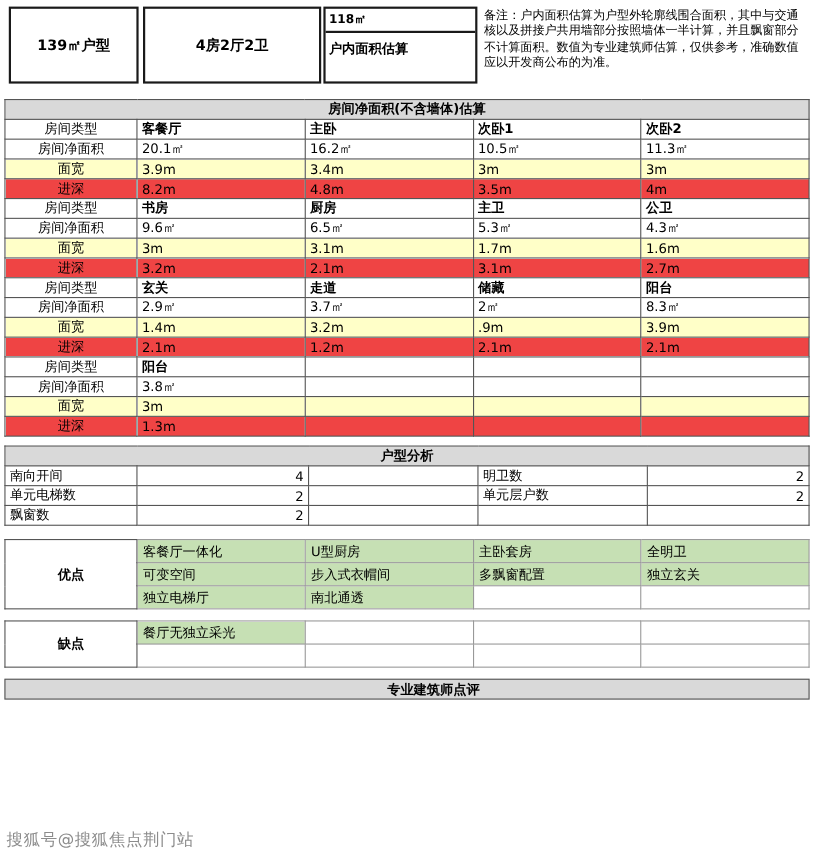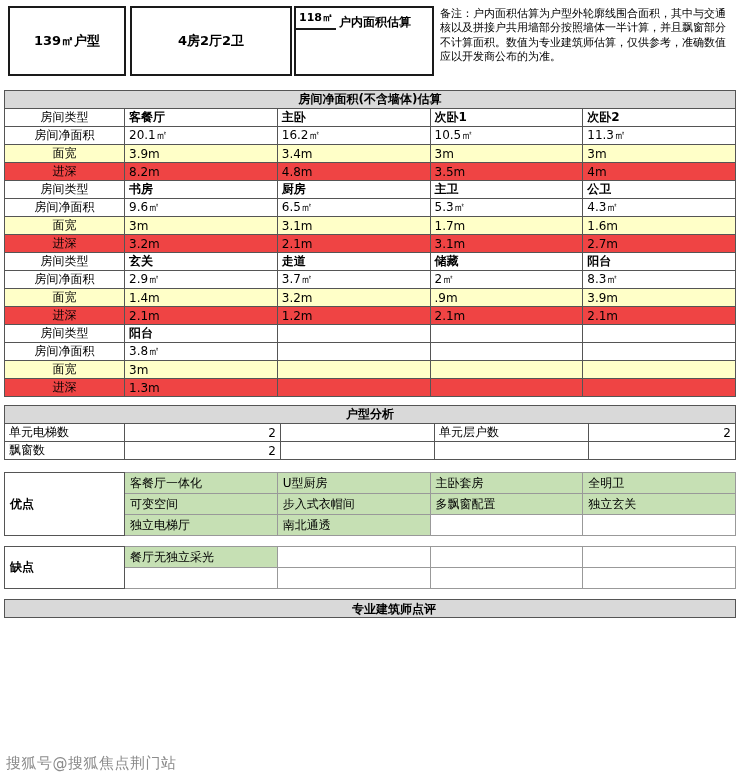--- a/index.html
+++ b/index.html
@@ -12,21 +12,21 @@
   .page { position:relative; width:740px; height:774px; padding:6px 4px 0 4px; }
 
   
   .top-section { display:flex; align-items:stretch; height:70px; }
   .top-box {
     border:2px solid #1a1a1a; display:flex; align-items:center; justify-content:center;
     font-weight:bold; font-size:13px; background:#fff;
   }
   .box-unit { width:118px; margin-left:4px; }
   .box-layout { width:162px; margin-left:4px; }
-  .area-box { width:140px; margin-left:2px; border:2px solid #1a1a1a; display:flex; }
+  .area-box { width:140px; margin-left:2px; border:2px solid #1a1a1a; display:flex; flex-direction:column; }
   .area-box-top { border-bottom:2px solid #1a1a1a; font-weight:bold; font-size:11px; padding:2px 3px; height:22px; }
   .area-box-bottom { font-weight:bold; font-size:12px; padding:6px 3px 0 3px; flex:1;border-radius:20px; }
   .top-note { flex:1; margin-left:6px; font-size:11px; line-height:1.3; padding-top:1px; }
 
   
   table { width:100%; border-collapse:collapse; table-layout:fixed; }
   th.section-title {
     background:#d9d9d9; border:1px solid #555; font-size:12px; font-weight:bold;
     height:18px; text-align:center;
   }
@@ -39,21 +39,21 @@
 
   .measure-note { margin-top:8px; font-size:12px; line-height:1.28; padding:0 1px; }
 
   .analysis-table { margin-top:8px; }
   .analysis-table td { border:1px solid #555; font-size:12px; height:18px; padding:0 4px; white-space:nowrap; }
   .analysis-table td.val-r { text-align:right; }
 
   .pros-table { margin-top:12px; }
   .cons-table { margin-top:10px; }
   .pros-table td, .cons-table td { border:1px solid #999; font-size:12px; height:21px; padding:0 5px; white-space:nowrap; overflow:hidden; }
-  td.pc-label { font-weight:bold; border:1px solid #555; background:#fff; }
+  td.pc-label { font-weight:bold; text-align:center; border:1px solid #555; background:#fff; }
   td.green { background:#c6e0b4; }
 
   .review-block { margin-top:10px; }
   .review-header { background:#d9d9d9; border:1px solid #555; text-align:center; font-weight:bold; font-size:12px; height:19px; line-height:18px;padding-left:48px; }
   .review-text { font-size:12px; line-height:1.62; padding:5px 1px 0 1px; text-align:justify; }
 
   .watermark { position:absolute; left:6px; bottom:1px; font-size:15px; color:#8c8c8c; letter-spacing:0.5px; }
 </style>
 </head>
 <body>
@@ -208,20 +208,27 @@
         <col style="width:154px">
         <col>
       </colgroup>
     <thead>
       <tr>
           <th class="section-title" colspan="5">户型分析</th>
         </tr>
     </thead>
     <tbody>
       <tr>
+        <td>南向开间</td>
+        <td class="val-r">4</td>
+        <td></td>
+        <td>明卫数</td>
+        <td class="val-r">2</td>
+      </tr>
+      <tr>
         <td>单元电梯数</td>
         <td class="val-r">2</td>
         <td></td>
         <td>单元层户数</td>
         <td class="val-r">2</td>
       </tr>
       <tr>
         <td>飘窗数</td>
         <td class="val-r">2</td>
         <td></td>

